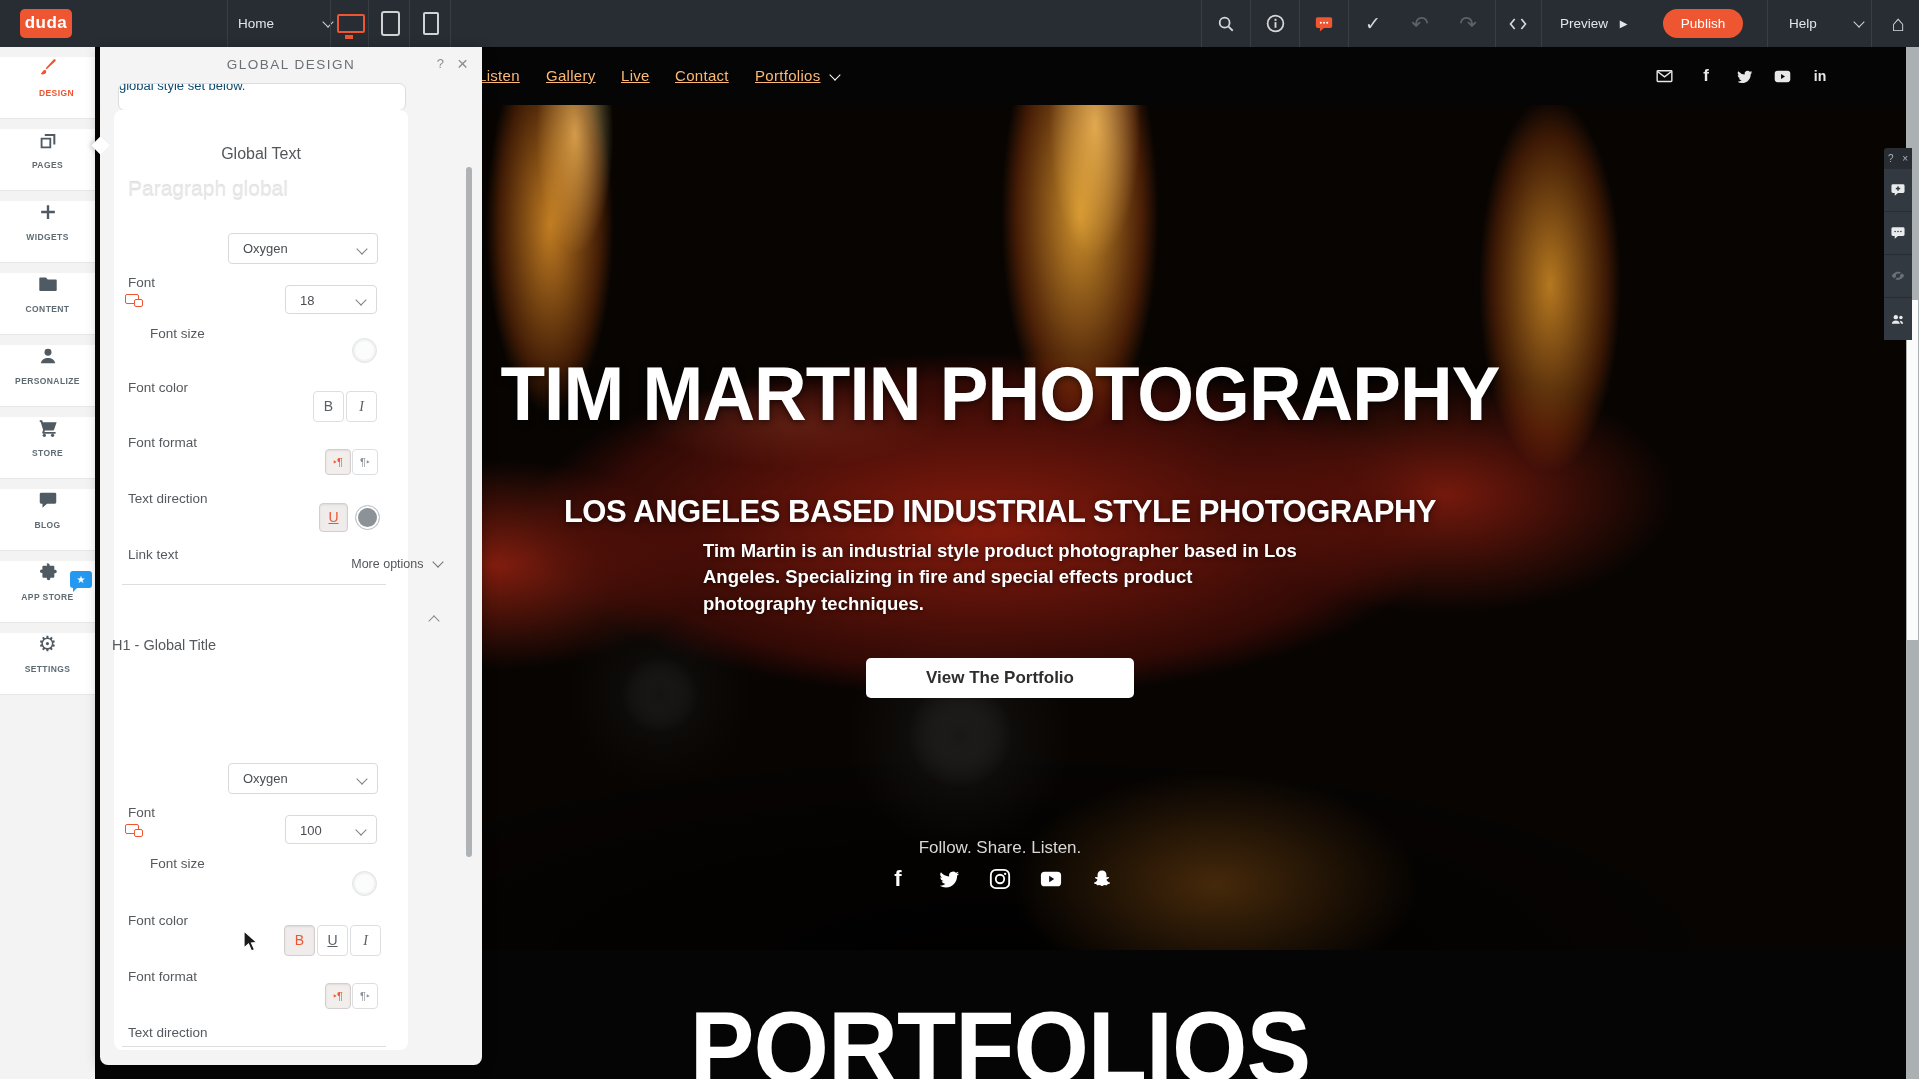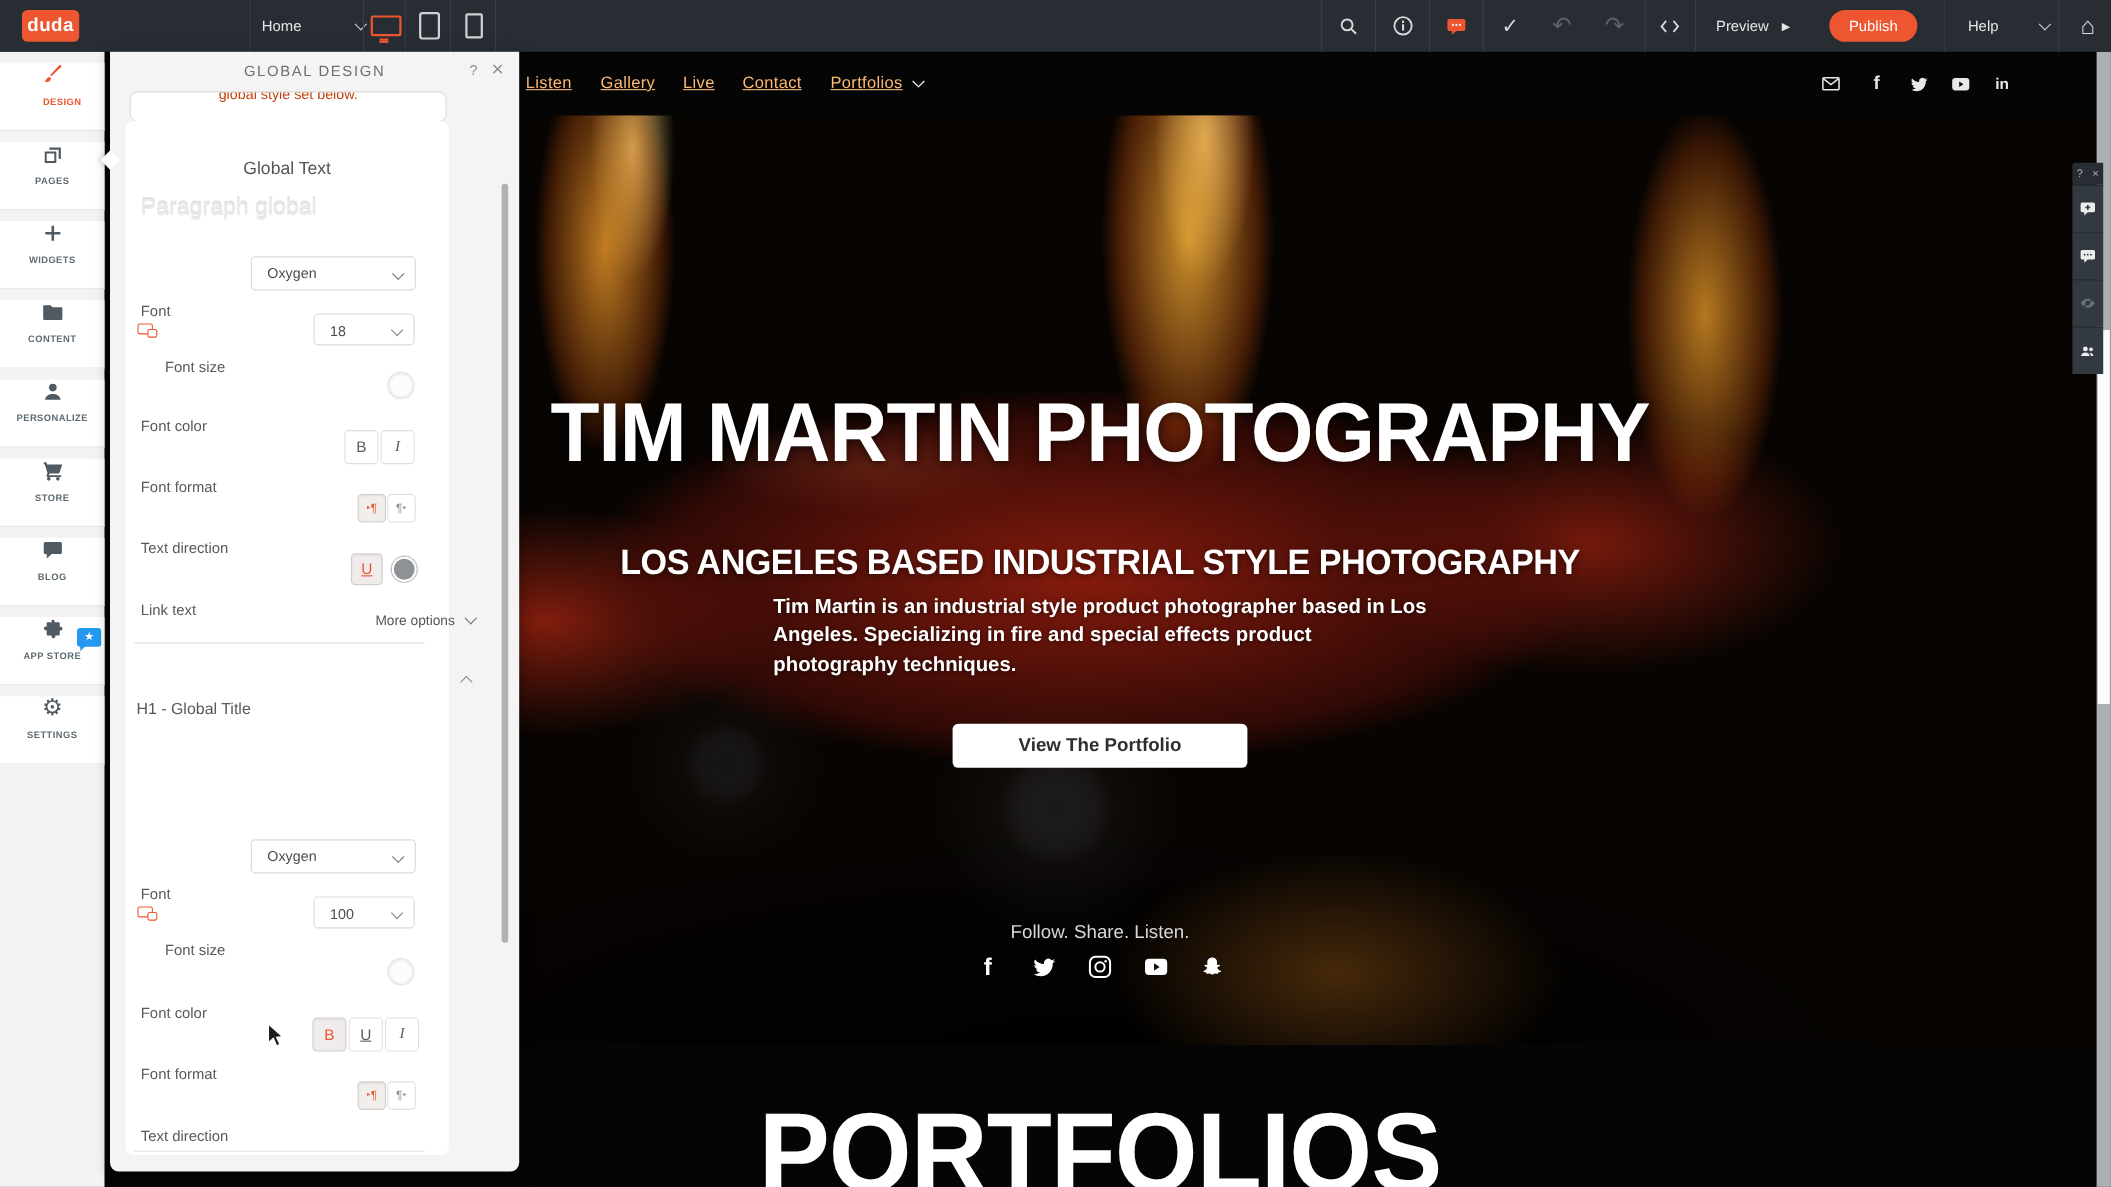--- a/index.html
+++ b/index.html
@@ -86,27 +86,27 @@
   
   .fl-tools{position:absolute;left:1884px;top:148px;width:28px;z-index:70;}
   .fl-head{height:20px;background:#272d33;color:#aeb4b9;font-size:10px;display:flex;align-items:center;justify-content:space-between;padding:0 4px;border-radius:3px 0 0 0;}
   .fl-head span{cursor:pointer;}
   .fl-btn{height:42px;background:#323940;border-top:1px solid #272d33;display:flex;align-items:center;justify-content:center;cursor:pointer;}
   .fl-btn svg{width:16px;height:16px;fill:#e9ebed;}
   .fl-btn.dim svg{fill:#697178;}
 
   
   .panel{position:absolute;left:100px;top:47px;width:372px;height:1018px;background:#f4f4f4;z-index:65;
-         border-radius:0 0 8px 8px;box-shadow:0 3px 14px rgba(0,0,0,.35);}
+         border-radius:0 0 8px 8px;box-shadow:0 3px 14px rgba(0,0,0,.35);padding-left:10px;}
   .panel-notch{position:absolute;left:-6px;top:92px;width:13px;height:13px;background:#fff;transform:rotate(45deg);box-shadow:-2px 2px 4px rgba(0,0,0,.12);}
   .panel-title{position:absolute;left:0;top:10px;width:100%;text-align:center;color:#6b7074;font-size:13.5px;letter-spacing:1.5px;}
   .panel-help{position:absolute;right:38px;top:9px;color:#8a8f93;font-size:13px;cursor:pointer;}
   .panel-close{position:absolute;right:14px;top:6px;color:#8a8f93;font-size:19px;cursor:pointer;}
   .note-box{position:absolute;left:18px;top:36px;width:286px;height:26px;background:#fff;border:1px solid #dcdcdc;border-radius:7px;
-            overflow:hidden;color:#c2410c;font-size:13px;text-align:center;line-height:14px;}
+            overflow:hidden;color:#0c4a6e;font-size:13px;line-height:14px;}
   .card{position:absolute;left:14px;top:63px;width:294px;height:940px;background:#fff;border-radius:8px;}
   .p-head{position:absolute;left:14px;width:294px;text-align:center;color:#52575b;font-size:16px;}
   .p-label{position:absolute;left:28px;color:#55595d;font-size:13.5px;margin-top:32px;}
   .ghost{color:#e7e7e7;text-shadow:0 1px 1px #fff, 0 -1px 1px #d9d9d9;font-weight:bold;white-space:nowrap;}
   .sel{position:absolute;height:31px;background:#fff;border:1px solid #d7dadd;border-radius:4px;cursor:pointer;
        font-size:13px;color:#4a4e52;box-sizing:border-box;padding-left:14px;line-height:29px;}
   .sel .chev{position:absolute;right:11px;top:11px;border-color:#7a8085;}
   .swatch{position:absolute;width:25px;height:25px;border-radius:50%;cursor:pointer;box-sizing:border-box;}
   .swatch.light{background:#fcfcfc;border:1px solid #dfe2e4;box-shadow:inset 0 0 0 2px #f1f2f3;}
   .swatch.dark{background:#8d9296;border:1px solid #c9cccf;box-shadow:inset 0 0 0 2px #fff;}
@@ -427,21 +427,21 @@
   <div class="p-label" style="top:468px">Link text</div>
   <div class="fmt un on" style="left:219px;top:456px;width:29px;height:29px;line-height:27px;color:#ee5631">U</div>
   <div class="swatch dark" style="left:255px;top:458px"></div>
 
   <div class="more" style="top:510px">
     <span>More options</span>
     <span class="chev" style="border-color:#6d7276;margin-left:7px"></span>
   </div>
   <div class="divider" style="top:537px"></div>
 
-  <div class="p-label" style="left:24px;top:558px;font-size:14.5px">H1 - Global Title</div>
+  <div class="p-label" style="left:12px;top:558px;font-size:14.5px">H1 - Global Title</div>
   <div class="abs" style="right:44px;top:562px"><span class="chev up" style="border-color:#85898d"></span></div>
 
 
   <div class="p-label" style="top:726px">Font</div>
   <div class="sel" style="left:128px;top:716px;width:150px">
     <span>Oxygen</span><span class="chev"></span>
   </div>
 
   <div class="resp-ic" style="left:25px;top:777px">
       <i class="a"></i>

